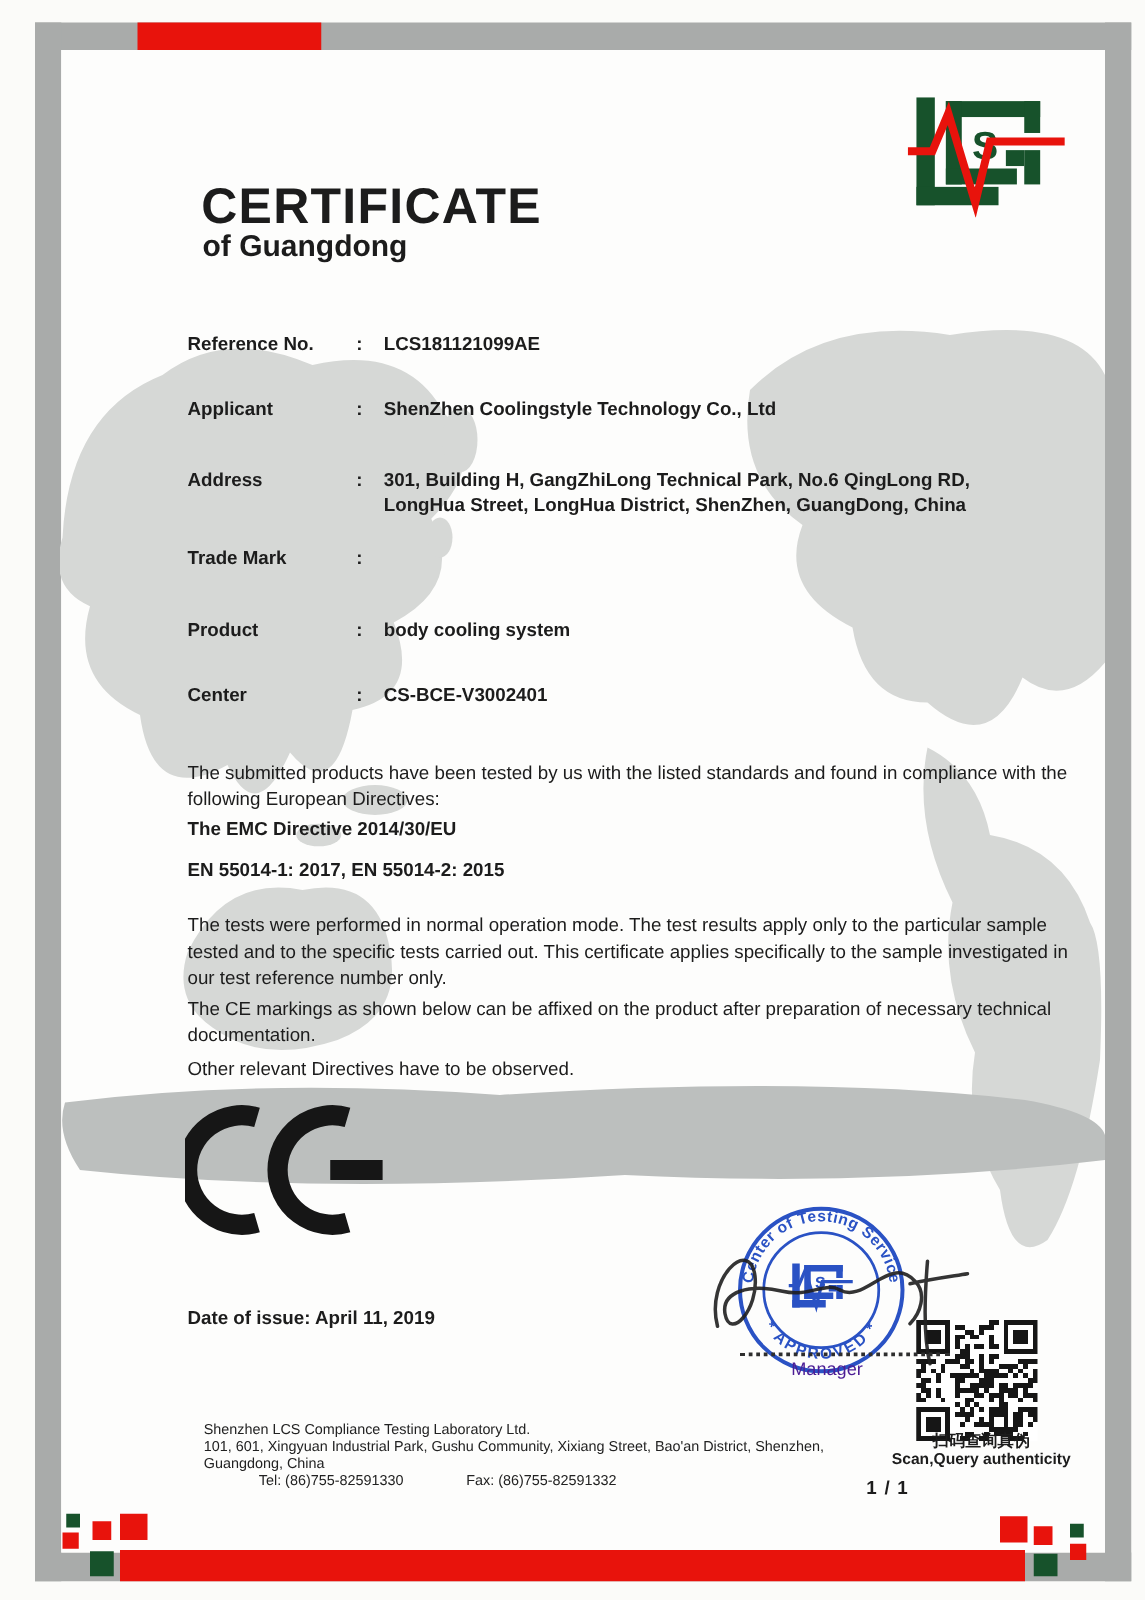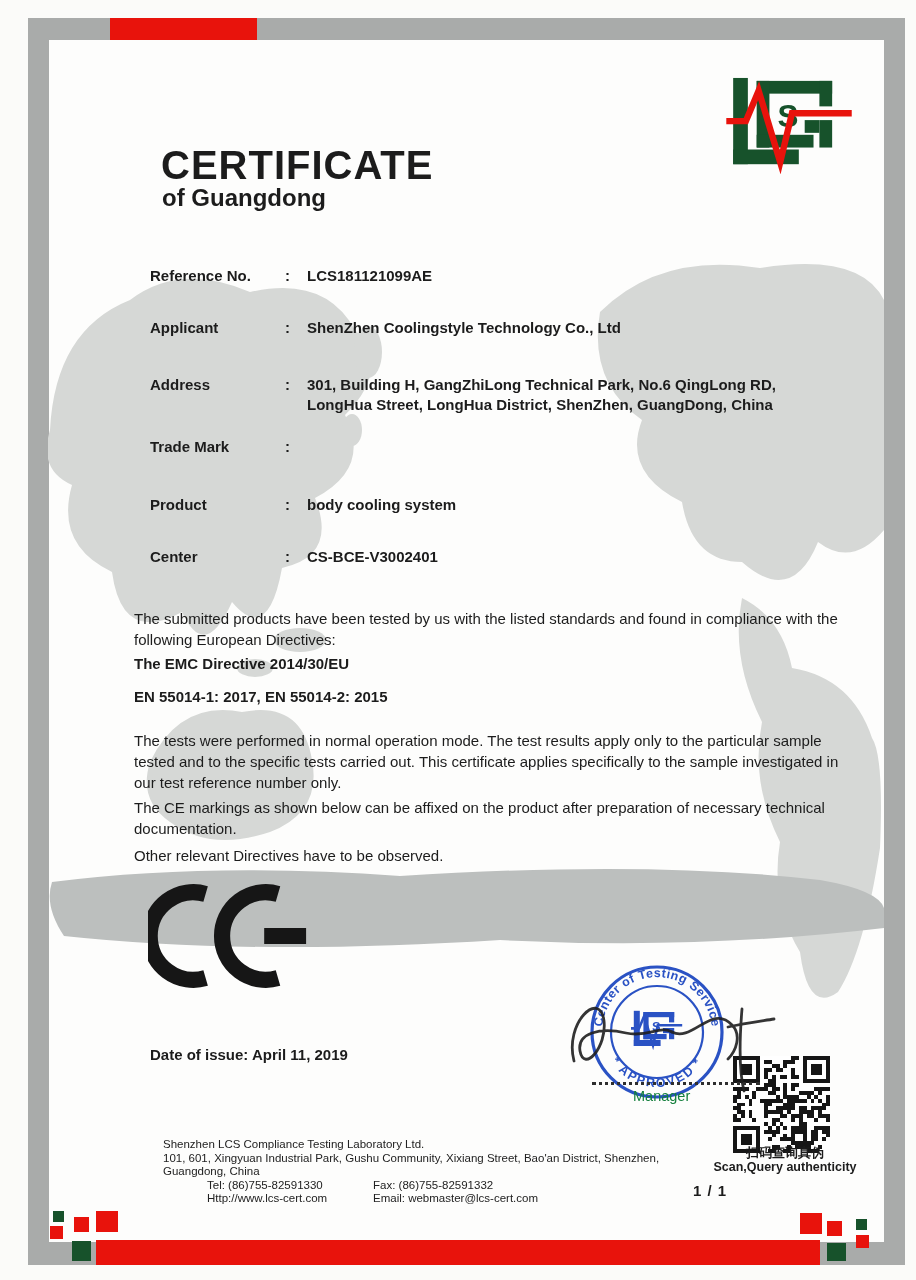--- a/index.html
+++ b/index.html
@@ -20,25 +20,25 @@
   .red-top-block{position:absolute;left:110px;top:18px;width:147px;height:22px;background:#e8130c;}
   .red-bottom-bar{position:absolute;left:96px;top:1240px;width:724px;height:25px;background:#e8130c;}
   .deco{position:absolute;}
   
   .title1{position:absolute;left:161px;top:143px;font-size:40px;font-weight:bold;letter-spacing:1px;}
   .title2{position:absolute;left:162px;top:184px;font-size:24px;font-weight:bold;}
   .frow{position:absolute;left:150px;display:flex;font-size:15px;font-weight:bold;line-height:20px;}
   .flabel{width:135px;}
   .fcolon{width:22px;}
   .fvalue{width:515px;}
-  .para{position:absolute;left:134px;width:705px;font-size:15px;line-height:21px;}
+  .para{position:absolute;left:150px;width:705px;font-size:15px;line-height:21px;}
   .bold{font-weight:bold;}
   .date-line{position:absolute;left:150px;top:1046px;font-size:15px;font-weight:bold;}
   .dotline{position:absolute;left:592px;top:1082px;width:168px;border-top:3px dotted #2e2e2e;}
-  .manager{position:absolute;left:633px;top:1088px;font-size:14.5px;color:#15803d;}
+  .manager{position:absolute;left:633px;top:1088px;font-size:14.5px;color:#4c1d95;}
   .qr-caption-cn{position:absolute;left:737px;top:1144px;width:96px;text-align:center;font-size:13px;font-weight:bold;}
   .qr-caption-en{position:absolute;left:700px;top:1160px;width:170px;text-align:center;font-size:12.5px;font-weight:bold;}
   .pagenum{position:absolute;left:693px;top:1182px;font-size:15px;font-weight:bold;letter-spacing:1px;}
   .footer{position:absolute;left:163px;top:1138px;font-size:11.5px;line-height:13.5px;color:#222;}
   .footer .cols{display:flex;}
   .footer .c1{width:166px;margin-left:44px;}
   
   .stamp-wrap{position:absolute;left:578px;top:960px;width:160px;height:148px;}
   .sig-wrap{position:absolute;left:560px;top:975px;width:240px;height:125px;}
   .qr-box{position:absolute;left:733px;top:1056px;width:97px;height:97px;background:#fff;}
@@ -425,17 +425,13 @@
 <div class="pagenum" style="z-index:5;">1 / 1</div>
 
 <div class="footer" style="z-index:5;">
   <div>Shenzhen LCS Compliance Testing Laboratory Ltd.</div>
   <div>101, 601, Xingyuan Industrial Park, Gushu Community, Xixiang Street, Bao'an District, Shenzhen,</div>
   <div>Guangdong, China</div>
   <div class="cols">
     <span class="c1">Tel: (86)755-82591330</span>
     <span>Fax: (86)755-82591332</span>
   </div>
-  <div class="cols">
-    <span class="c1">Http://www.lcs-cert.com</span>
-    <span>Email: webmaster@lcs-cert.com</span>
-  </div>
 </div>
 
 </body></html>

